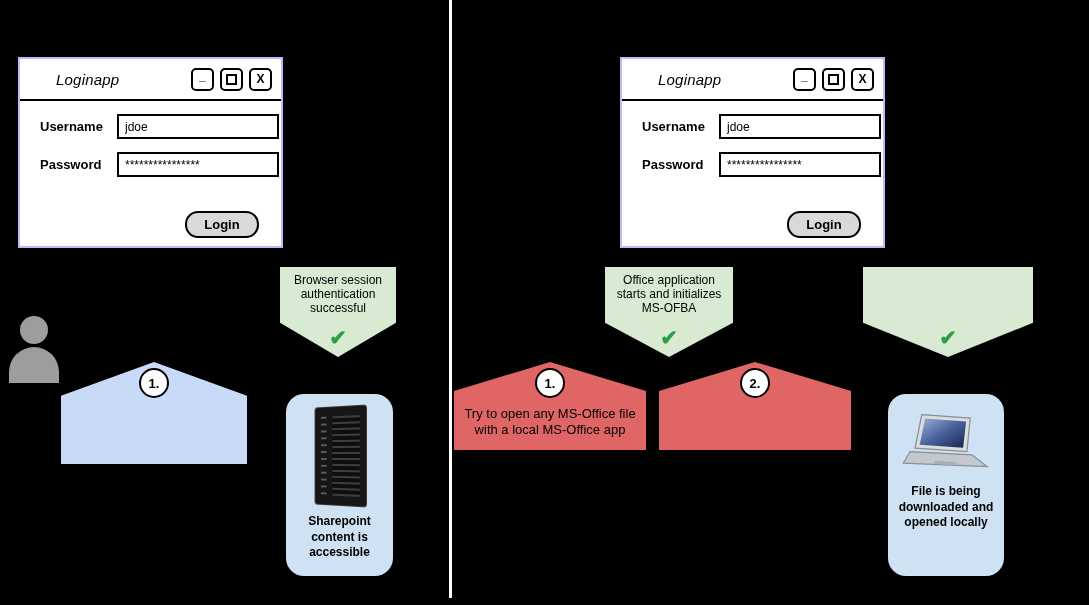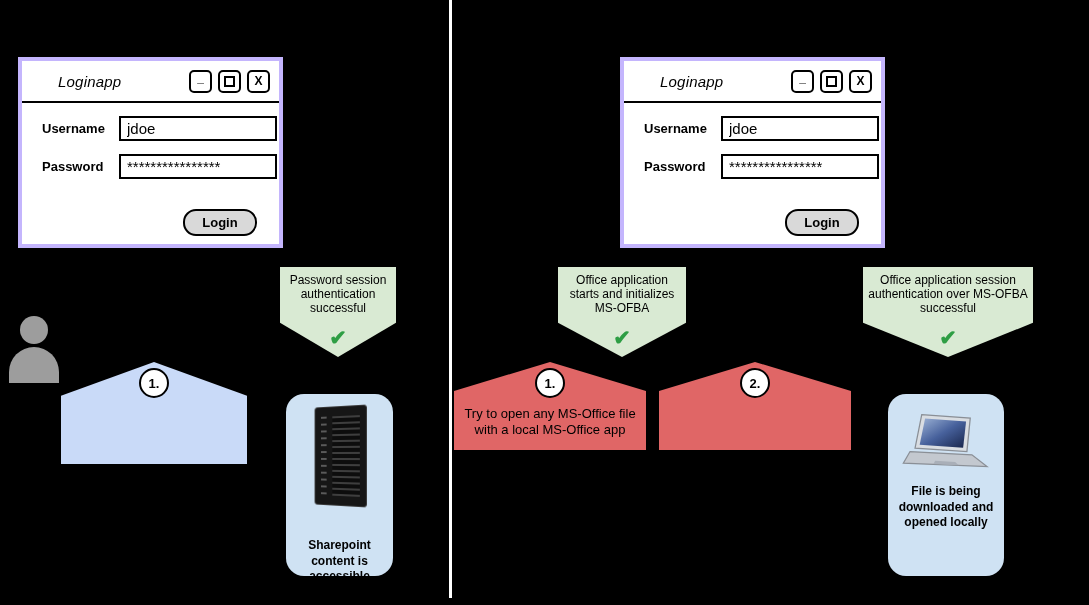--- a/index.html
+++ b/index.html
@@ -4,31 +4,31 @@
 <style>
   * { margin:0; padding:0; box-sizing:border-box; }
   html,body { background:#000; }
   body { font-family:"Liberation Sans", sans-serif; color:#000; }
 
   .canvas { position:relative; width:1089px; height:605px; background:#000; overflow:hidden; }
 
   .divider { position:absolute; left:449px; top:0; width:3px; height:598px; background:#fff; }
 
   
-  .window { position:absolute; width:265px; height:191px; background:#fff; border:4px solid #c4b5fd; }
+  .window { position:absolute; width:265px; height:191px; background:#fff; border:2px solid #c4b5fd; }
   .titlebar { height:42px; border-bottom:2px solid #000; display:flex; align-items:center; padding:0 9px 0 36px; }
   .title { font-style:italic; font-size:15px; letter-spacing:.2px; }
   .win-controls { margin-left:auto; display:flex; gap:6px; }
   .win-btn { width:23px; height:23px; background:#fff; border:2px solid #000; border-radius:5px;
              display:flex; align-items:center; justify-content:center; font:bold 12px "Liberation Sans",sans-serif; cursor:pointer; padding:0; }
   .minimize-glyph { transform:translateY(-3px); }
   .max-box { width:11px; height:11px; border:2px solid #000; }
   .form-row { display:flex; align-items:center; margin:13px 2px 0 20px; }
   .form-row label { font-weight:bold; font-size:13px; width:77px; flex:none; }
-  .form-row input { flex:1; height:25px; border:2px solid #000; font-size:15px; padding:0 6px;
+  .form-row input { flex:1; height:25px; border:2px solid #000; font-size:12px; padding:0 6px;
                     font-family:inherit; background:#fff; min-width:0; }
   .login-btn { position:absolute; right:22px; bottom:8px; width:74px; height:27px; background:#d9d9d9;
                border:2px solid #000; border-radius:13px; font:bold 13px "Liberation Sans",sans-serif; cursor:pointer; }
 
   
   .callout-down { position:absolute; text-align:center; }
   .callout-down .shape { position:absolute; inset:0; background:#d9ead3;
                          clip-path:polygon(0 0,100% 0,100% 62%,50% 100%,0 62%); }
   .callout-down .txt { position:relative; padding:6px 5px 0; font-size:12px; line-height:1.18; }
   .callout-down .check { position:absolute; left:0; right:0; bottom:9px; color:#2e9e44;
@@ -116,48 +116,47 @@
     </div>
     <div class="form-row">
       <label>Password</label>
       <input type="text" value="****************" style="">
     </div>
     <button class="login-btn">Login</button>
   </div>
 
   <div class="callout-down" style="left:280px; top:267px; width:116px; height:90px;">
     <div class="shape"></div>
-    <div class="txt">Password session authentication successful</div>
+    <div class="txt">Browser session authentication successful</div>
     <div class="check">✔</div>
   </div>
 
   <div class="person" style="left:8px; top:316px;">
     <div class="head"></div>
     <div class="torso"></div>
   </div>
 
   <div class="callout-up blue" style="left:61px; top:362px; width:186px; height:102px;">
     <div class="shape"></div>
     <div class="badge">1.</div>
   </div>
 
-  <div class="panel" style="left:286px; top:394px; width:107px; height:182px;gap:24px;">
+  <div class="panel" style="left:286px; top:394px; width:107px; height:182px;">
     <div class="server-icon"></div>
     <div class="caption">Sharepoint content is accessible</div>
   </div>
 
-  <div class="callout-down" style="left:558px; top:267px; width:128px; height:90px;">
+  <div class="callout-down" style="left:605px; top:267px; width:128px; height:90px;">
     <div class="shape"></div>
     <div class="txt">Office application starts and initializes MS-OFBA</div>
     <div class="check">✔</div>
   </div>
 
   <div class="callout-down" style="left:863px; top:267px; width:170px; height:90px;">
     <div class="shape"></div>
-    <div class="txt">Office application session authentication over MS-OFBA successful</div>
     <div class="check">✔</div>
   </div>
 
   <div class="callout-up red" style="left:454px; top:362px; width:192px; height:88px;">
     <div class="shape"></div>
     <div class="badge">1.</div>
     <div class="txt">Try to open any MS-Office file with a local MS-Office app</div>
   </div>
 
   <div class="callout-up red" style="left:659px; top:362px; width:192px; height:88px;">

